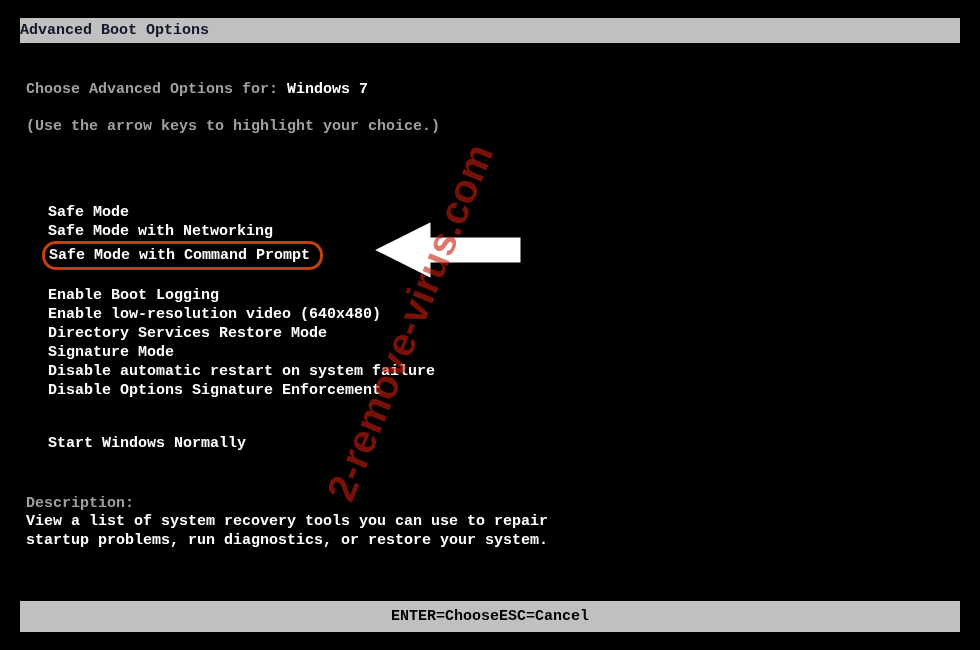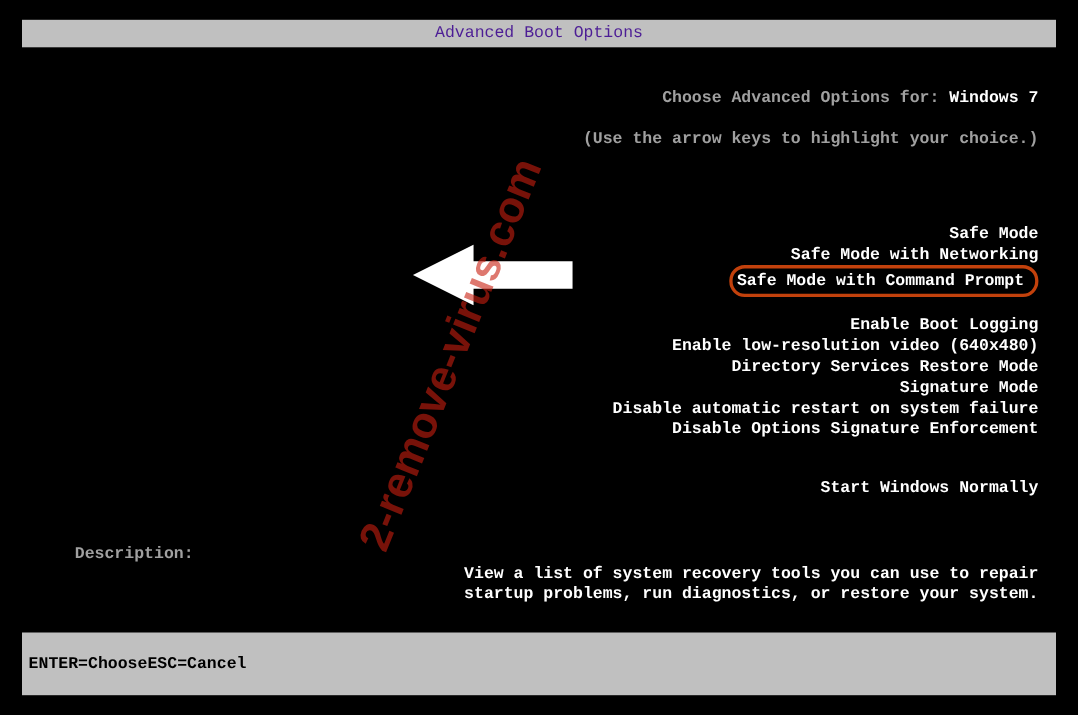--- a/index.html
+++ b/index.html
@@ -13,29 +13,27 @@
       background: #000;
       font-family: 'Courier New', Consolas, monospace;
       font-size: 15px;
       font-weight: bold;
       color: #a0a0a0;
       position: relative;
       overflow: hidden;
     }
     .title-bar {
       background: #c0c0c0;
-      color: #4c1d95;
-      text-align: center;
+      color: #0f172a;
       padding: 4px 0;
-      font-weight: normal;
+      font-weight: bold;
       margin: 18px 20px 0 20px;
     }
     .content {
-      padding: 20px 36px;
-      text-align: right;
+      padding: 20px 26px;
     }
     .prompt-line {
       margin-top: 18px;
     }
     .white-text {
       color: #fff;
     }
     .subtitle {
       margin-top: 20px;
     }
@@ -71,23 +69,23 @@
       color: #fff;
       line-height: 19px;
     }
     .footer-bar {
       position: absolute;
       bottom: 18px;
       left: 20px;
       right: 20px;
       background: #c0c0c0;
       color: #000;
-      padding: 20px 6px;
+      padding: 7px 6px;
       display: flex;
-      justify-content: flex-start;
+      justify-content: center;
       font-weight: bold;
     }
     .arrow {
       position: absolute;
       left: 362px;
       top: 210px;
       width: 170px;
       height: 80px;
       pointer-events: none;
     }

